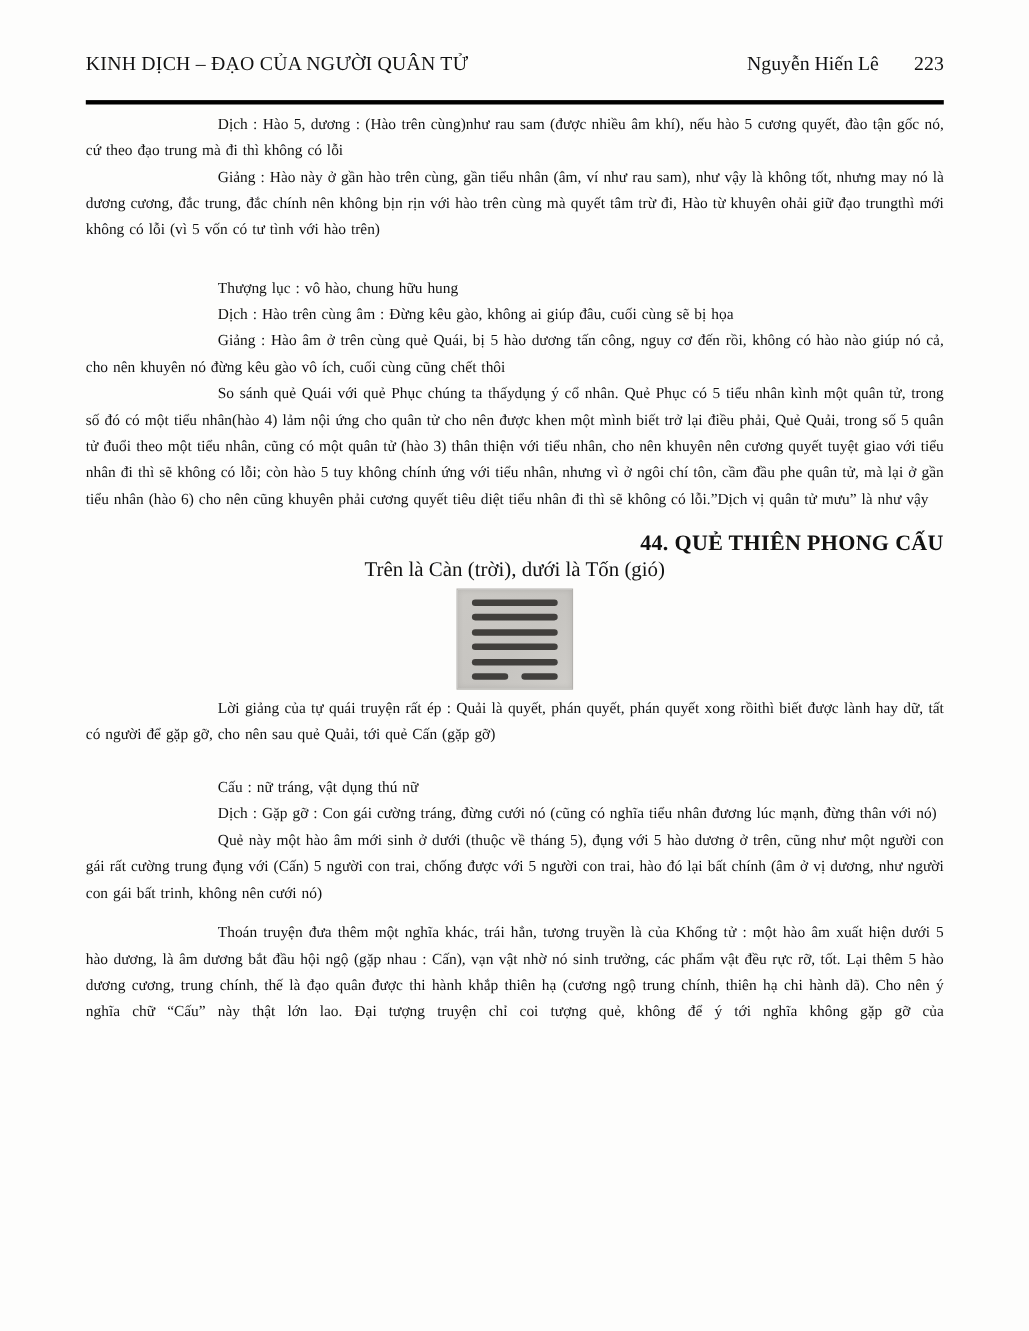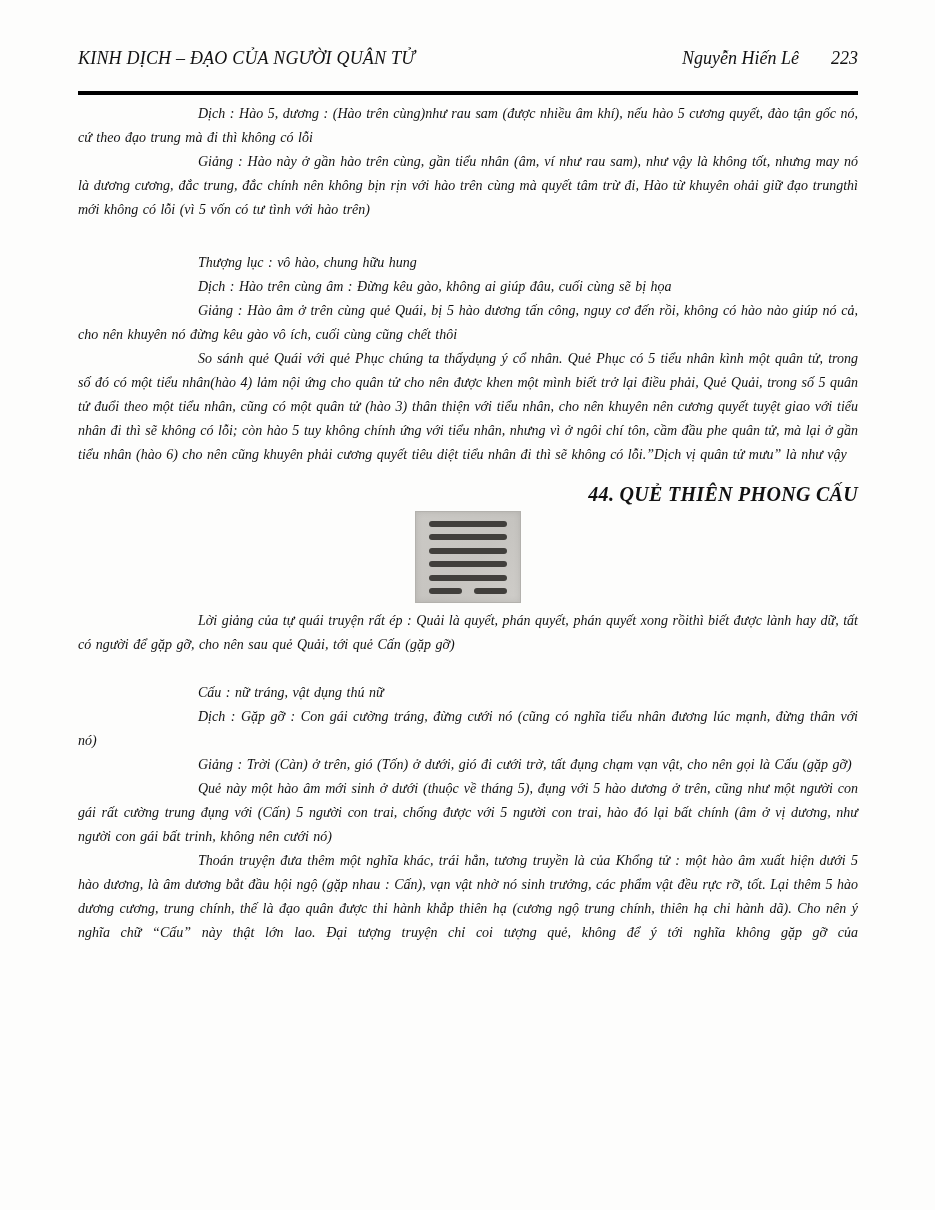--- a/index.html
+++ b/index.html
@@ -7,21 +7,20 @@
     width: 935px; height: 1210px;
     background: #fdfdfc;
     color: #111;
     font-family: "Liberation Serif", "DejaVu Serif", serif;
     overflow: hidden;
   }
   .page {
     box-sizing: border-box;
     width: 935px; height: 1066px;
     padding: 46px 77px 0 78px;
-    font-style: italic;
   }
   
   .running-head {
     display: flex;
     align-items: baseline;
     font-size: 18px;
     line-height: 24px;
     white-space: nowrap;
   }
   .running-head .title { flex: 1; letter-spacing: 0.2px; }
@@ -37,21 +36,21 @@
   .body-p {
     margin: 0;
     font-size: 14px;
     line-height: 24px;
     text-align: justify;
     word-spacing: 1px;
   }
   .indent { text-indent: 120px; }
   .gap-before { margin-top: 29px; }
   .gap-before-sm { margin-top: 24px; }
-  .cont { text-align-last: justify; }
+  .cont { text-align-last: justify; margin-top: 12px; }
   
   .sec-heading {
     margin: 16px 0 0 0;
     font-size: 20px;
     font-weight: bold;
     text-align: right;
     letter-spacing: 0.3px;
   }
   .sec-subtitle {
     margin: 2px 0 0 0;
@@ -104,34 +103,34 @@
 
   <p class="body-p indent">Dịch : Hào 5, dương : (Hào trên cùng)như rau sam (được nhiều âm khí), nếu hào 5 cương quyết, đào tận gốc nó, cứ theo đạo trung mà đi thì không có lỗi</p>
   <p class="body-p indent">Giảng : Hào này ở gần hào trên cùng, gần tiểu nhân (âm, ví như rau sam), như vậy là không tốt, nhưng may nó là dương cương, đắc trung, đắc chính nên không bịn rịn với hào trên cùng mà quyết tâm trừ đi, Hào từ khuyên ohải giữ đạo trungthì mới không có lỗi (vì 5 vốn có tư tình với hào trên)</p>
 
   <p class="body-p indent gap-before">Thượng lục : vô hào, chung hữu hung</p>
   <p class="body-p indent">Dịch : Hào trên cùng âm : Đừng kêu gào, không ai giúp đâu, cuối cùng sẽ bị họa</p>
   <p class="body-p indent">Giảng : Hào âm ở trên cùng quẻ Quái, bị 5 hào dương tấn công, nguy cơ đến rồi, không có hào nào giúp nó cả, cho nên khuyên nó đừng kêu gào vô ích, cuối cùng cũng chết thôi</p>
   <p class="body-p indent">So sánh quẻ Quái với quẻ Phục chúng ta thấydụng ý cổ nhân. Quẻ Phục có 5 tiểu nhân kình một quân tử, trong số đó có một tiểu nhân(hào 4) lảm nội ứng cho quân tử cho nên được khen một mình biết trở lại điều phải, Quẻ Quải, trong số 5 quân tử đuổi theo một tiểu nhân, cũng có một quân tử (hào 3) thân thiện với tiểu nhân, cho nên khuyên nên cương quyết tuyệt giao với tiểu nhân đi thì sẽ không có lỗi; còn hào 5 tuy không chính ứng với tiểu nhân, nhưng vì ở ngôi chí tôn, cầm đầu phe quân tử, mà lại ở gần tiểu nhân (hào 6) cho nên cũng khuyên phải cương quyết tiêu diệt tiểu nhân đi thì sẽ không có lỗi.”Dịch vị quân tử mưu” là như vậy</p>
 
   <h2 class="sec-heading">44. QUẺ THIÊN PHONG CẤU</h2>
+  <p class="sec-subtitle">Trên là Càn (trời), dưới là Tốn (gió)</p>
 
   <div class="hexagram-figure">
       <div class="hex-line solid"></div>
       <div class="hex-line solid"></div>
       <div class="hex-line solid"></div>
       <div class="hex-line solid"></div>
       <div class="hex-line solid"></div>
       <div class="hex-line broken">
         <span class="seg"></span>
         <span class="seg"></span>
       </div>
     </div>
 
   <p class="body-p indent">Lời giảng của tự quái truyện rất ép : Quải là quyết, phán quyết, phán quyết xong rồithì biết được lành hay dữ, tất có người để gặp gỡ, cho nên sau quẻ Quải, tới quẻ Cấn (gặp gỡ)</p>
 
   <p class="body-p indent gap-before-sm">Cấu : nữ tráng, vật dụng thú nữ</p>
   <p class="body-p indent">Dịch : Gặp gỡ : Con gái cường tráng, đừng cưới nó (cũng có nghĩa tiểu nhân đương lúc mạnh, đừng thân với nó)</p>
-  <p class="body-p indent">Giảng : Trời (Càn) ở trên, gió (Tốn) ở dưới, gió đi cưới trờ, tất đụng chạm vạn vật, cho nên gọi là Cấu (gặp gỡ)</p>
   <p class="body-p indent">Quẻ này một hào âm mới sinh ở dưới (thuộc về tháng 5), đụng với 5 hào dương ở trên, cũng như một người con gái rất cường trung đụng với (Cấn) 5 người con trai, chống được với 5 người con trai, hào đó lại bất chính (âm ở vị dương, như người con gái bất trinh, không nên cưới nó)</p>
   <p class="body-p indent cont">Thoán truyện đưa thêm một nghĩa khác, trái hẳn, tương truyền là của Khổng tử : một hào âm xuất hiện dưới 5 hào dương, là âm dương bắt đầu hội ngộ (gặp nhau : Cấn), vạn vật nhờ nó sinh trưởng, các phẩm vật đều rực rỡ, tốt. Lại thêm 5 hào dương cương, trung chính, thế là đạo quân được thi hành khắp thiên hạ (cương ngộ trung chính, thiên hạ chi hành dã). Cho nên ý nghĩa chữ “Cấu” này thật lớn lao. Đại tượng truyện chỉ coi tượng quẻ, không để ý tới nghĩa không gặp gỡ của</p>
 
 </div>
 
 </body></html>

